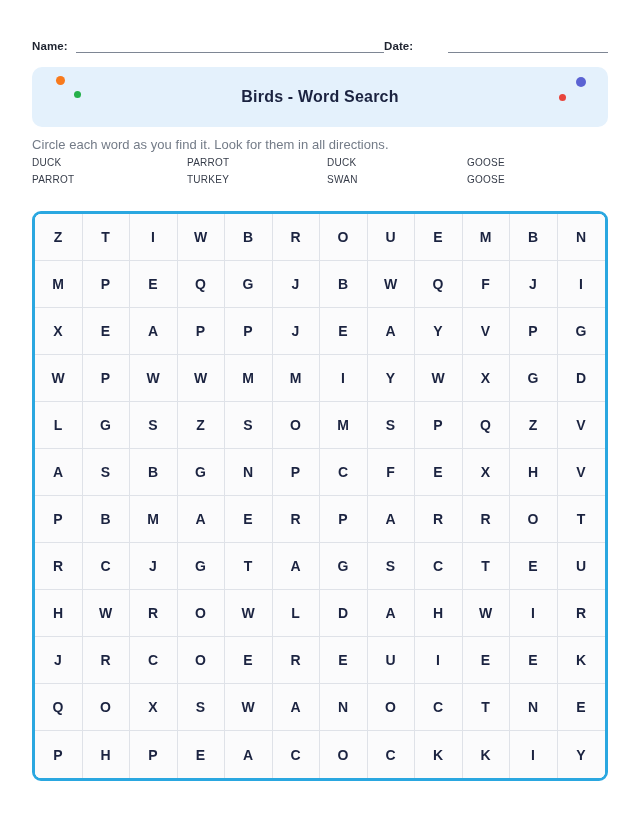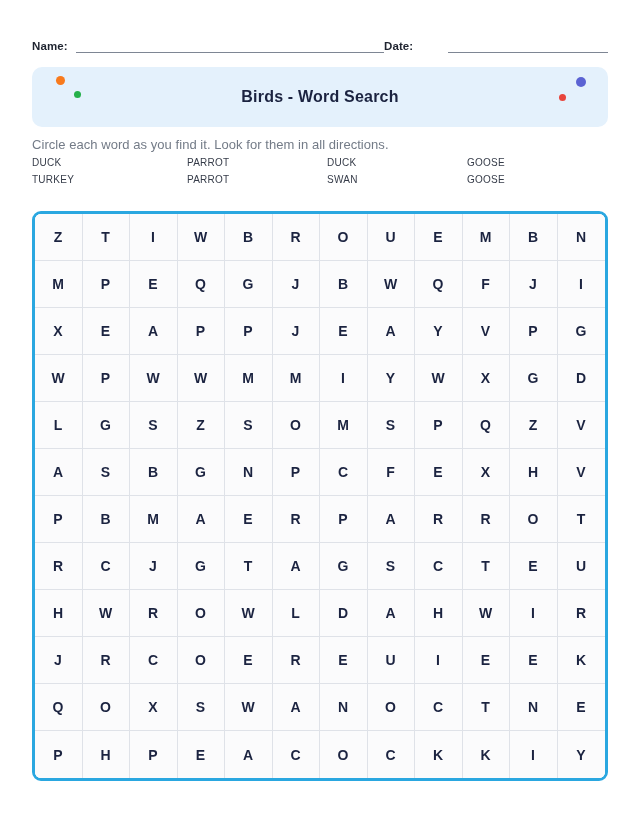--- a/index.html
+++ b/index.html
@@ -160,22 +160,22 @@
     <span class="banner-title">Birds - Word Search</span>
   </div>
 
   <div class="instructions">Circle each word as you find it. Look for them in all directions.</div>
 
   <div class="word-list">
     <span class="word-item">DUCK</span>
     <span class="word-item">PARROT</span>
     <span class="word-item">DUCK</span>
     <span class="word-item">GOOSE</span>
+    <span class="word-item">PARROT</span>
     <span class="word-item">TURKEY</span>
-    <span class="word-item">PARROT</span>
     <span class="word-item">SWAN</span>
     <span class="word-item">GOOSE</span>
     <span class="word-item empty"></span>
   </div>
 
   <div class="grid-wrap">
     <div class="grid" id="puzzle-grid">
         <div class="cell">Z</div>
         <div class="cell">T</div>
         <div class="cell">I</div>

